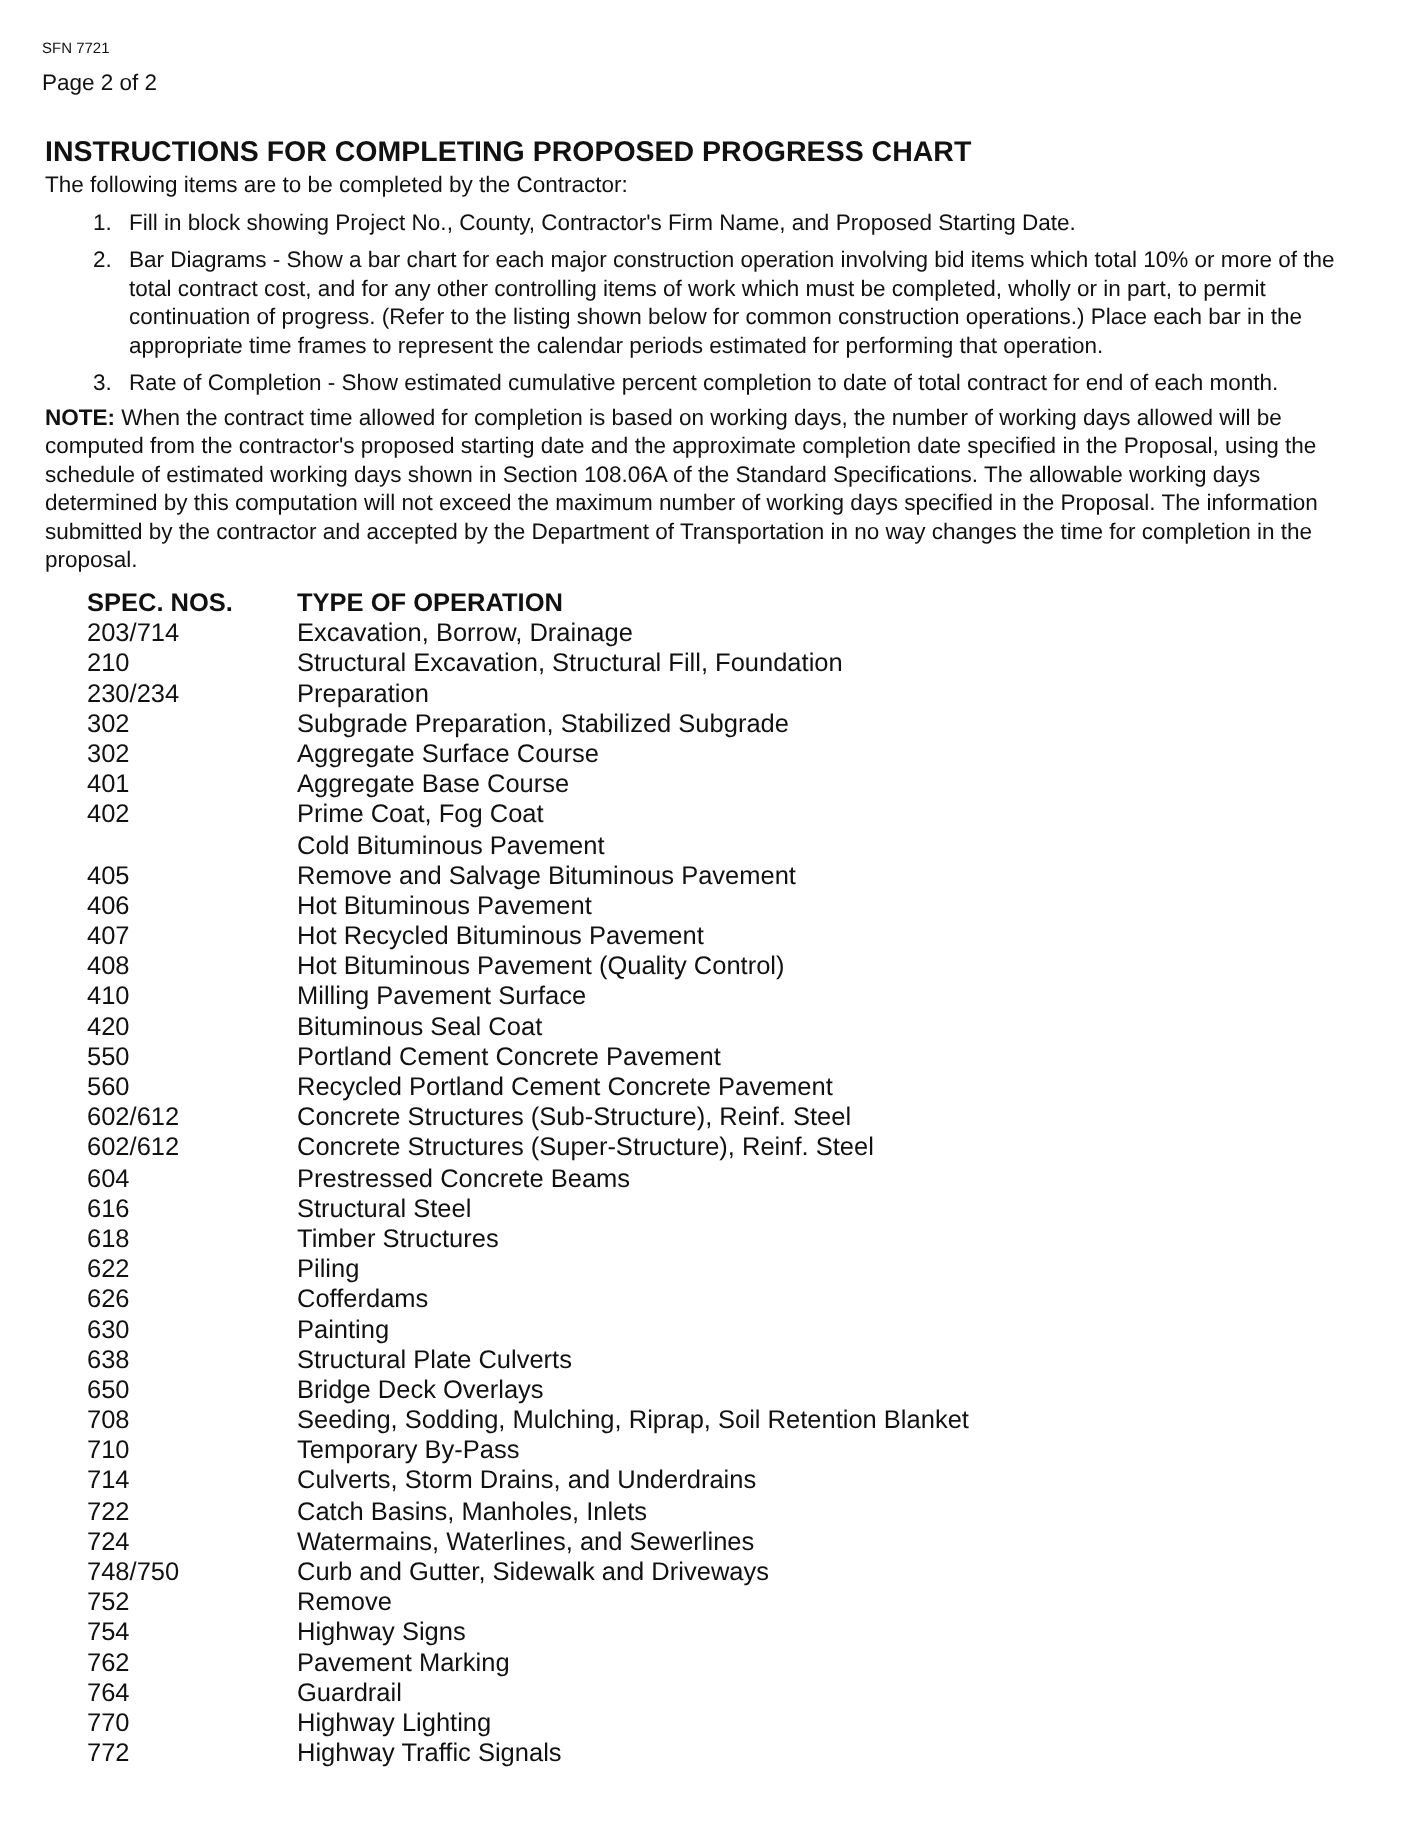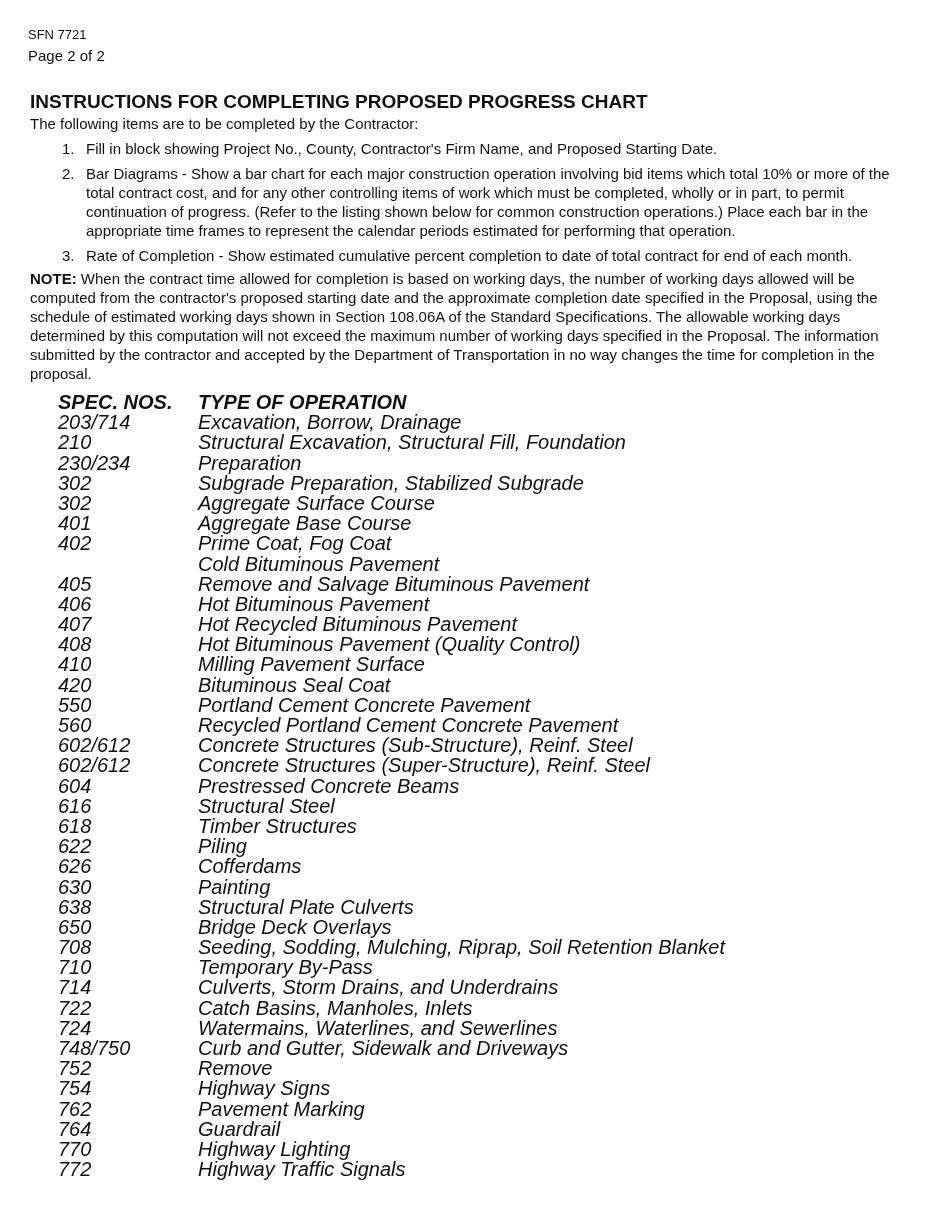--- a/index.html
+++ b/index.html
@@ -1,31 +1,31 @@
 <!DOCTYPE html>
 <html><head>
 <meta charset="utf-8">
 <style>
   html, body { margin: 0; padding: 0; background: #ffffff; }
   body {
     width: 950px; height: 1230px; position: relative; overflow: hidden;
     font-family: "Liberation Sans", sans-serif; color: #111111;
   }
-  .form-id { position: absolute; left: 28px; top: 27px; font-size: 13px; }
+  .form-id { position: absolute; left: 28px; top: 27px; font-size: 10px; }
   .page-num { position: absolute; left: 28px; top: 47px; font-size: 15px; }
   .title { position: absolute; left: 30px; top: 91px; font-size: 19px; font-weight: bold; }
   .intro { position: absolute; left: 30px; top: 115px; font-size: 15px; text-align: right; }
   .steps { position: absolute; left: 62px; top: 139px; width: 850px; margin: 0; padding: 0; list-style: none; }
   .step { display: flex; font-size: 15px; line-height: 19px; margin-bottom: 6px; }
   .step-num { width: 24px; flex: none; }
   .step-text { flex: 1; }
   .note { position: absolute; left: 30px; top: 269px; width: 875px; font-size: 15px; line-height: 19px; }
   .note b { font-weight: bold; }
   .ops { position: absolute; left: 58px; top: 392px; width: 700px; }
-  .ops-row { display: flex; height: 20.2px; font-size: 20px; line-height: 20px; font-style: italic; }
+  .ops-row { display: flex; height: 20.2px; font-size: 17px; line-height: 20px; }
   .ops-row .spec { width: 140px; flex: none; }
   .ops-row .op { flex: 1; }
   .ops-head { font-weight: bold; }
 </style>
 </head>
 <body>
 
 <div class="form-id">SFN 7721</div>
 <div class="page-num">Page 2 of 2</div>
 

